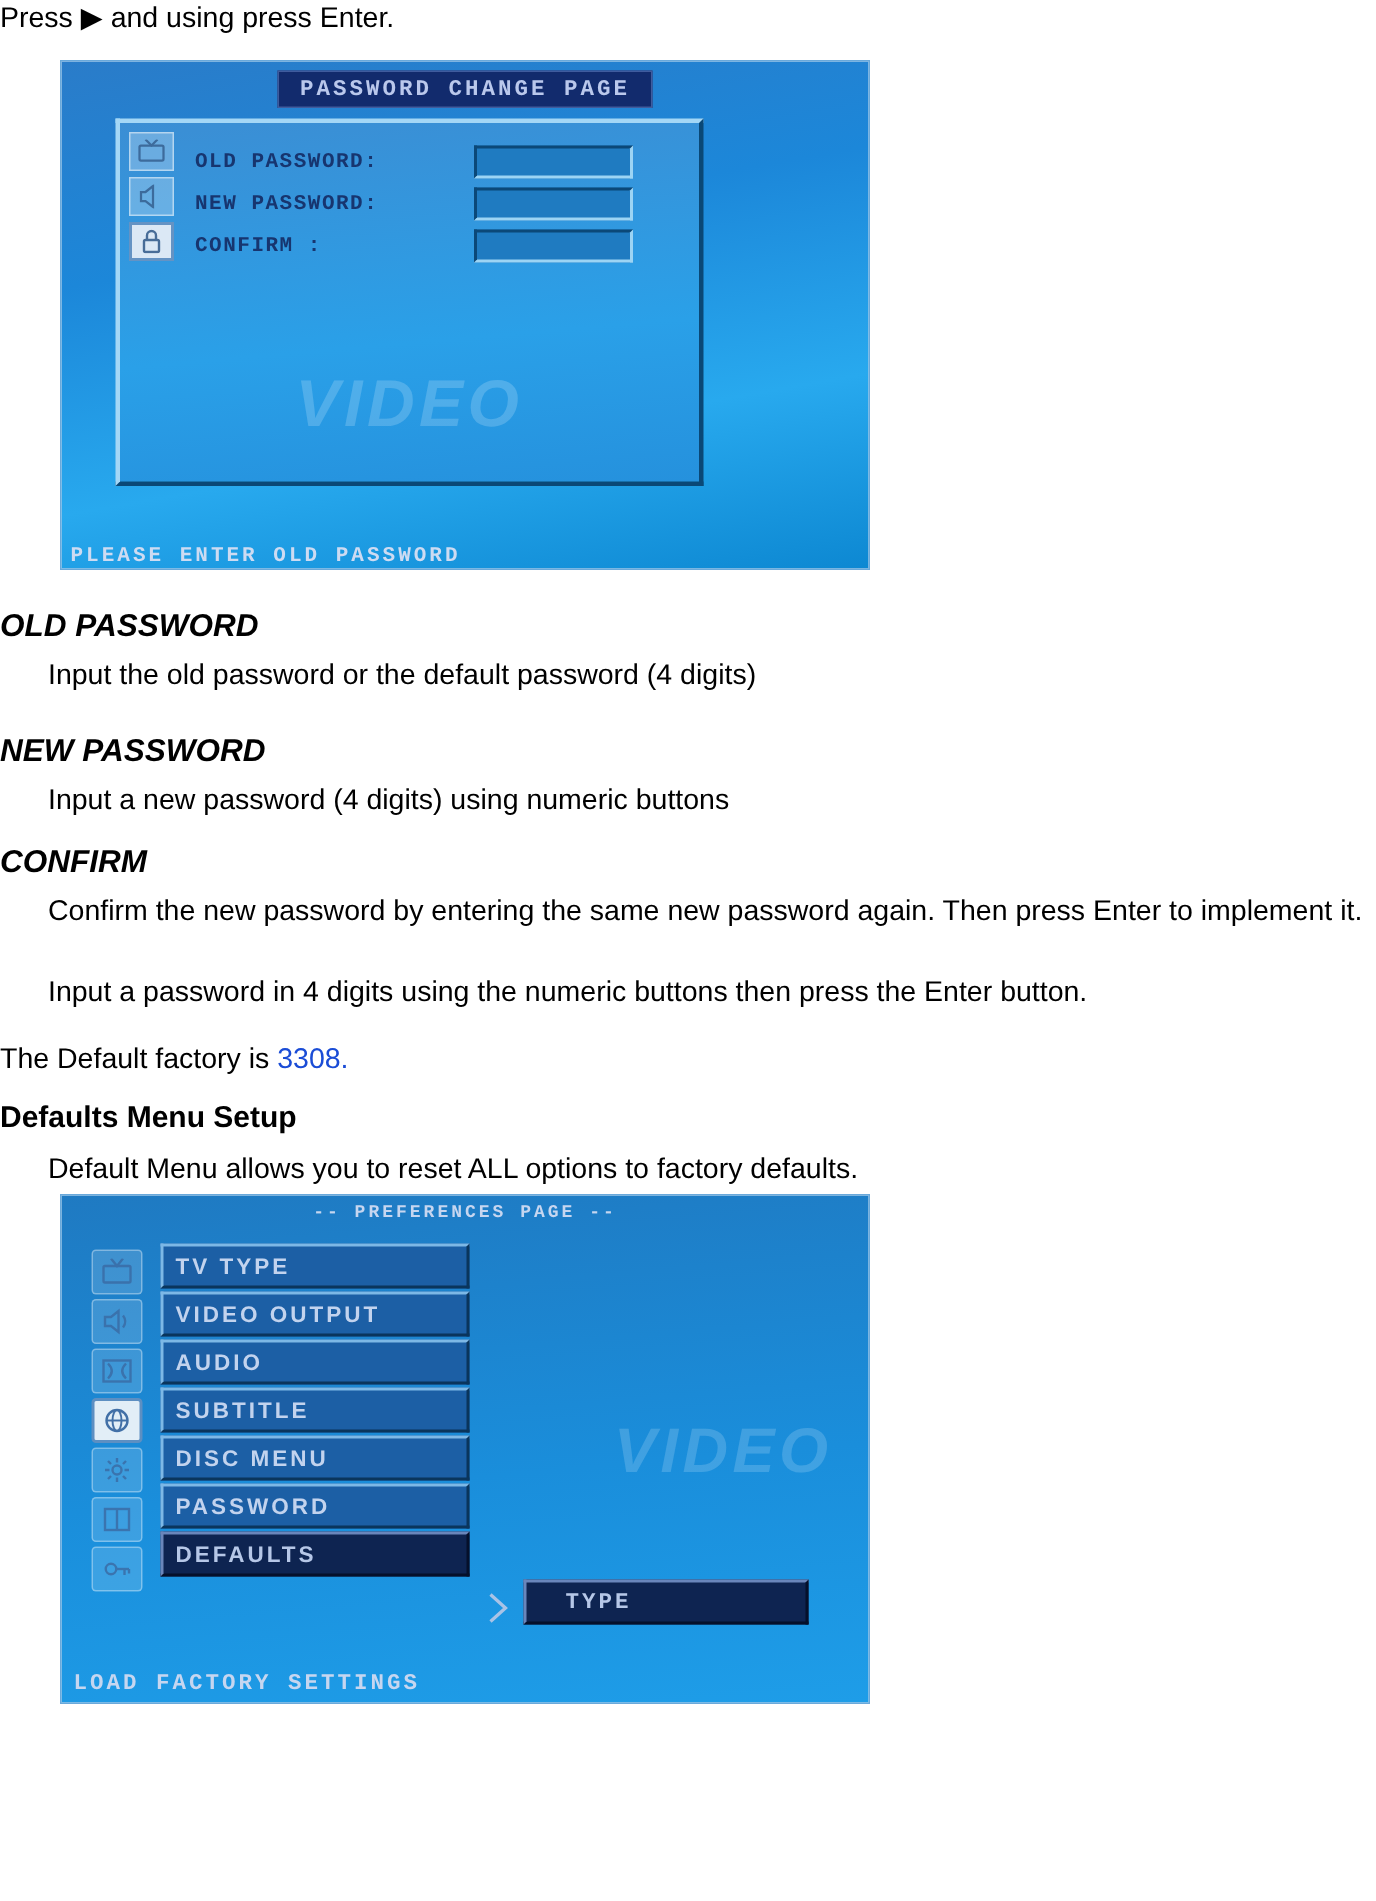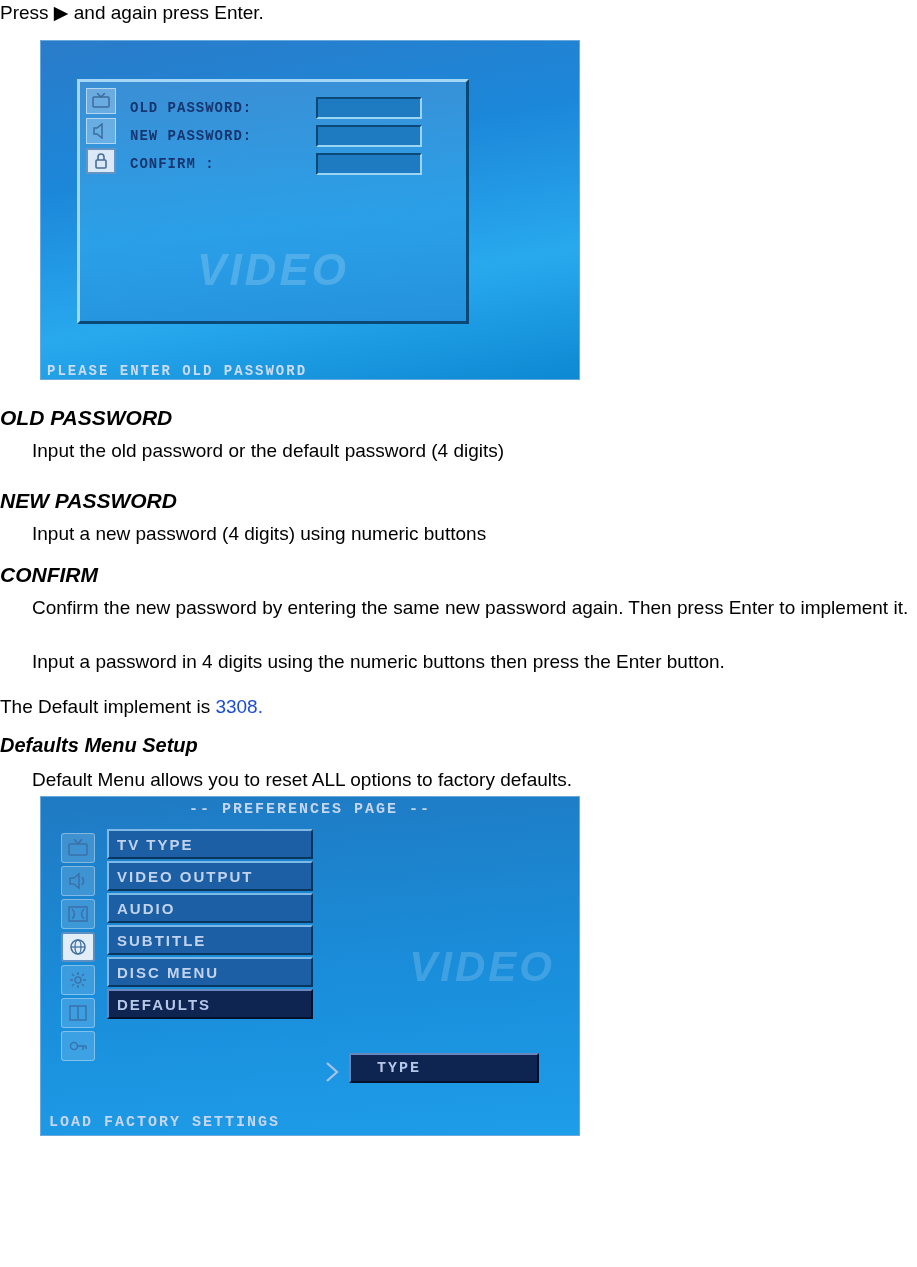--- a/index.html
+++ b/index.html
@@ -18,21 +18,20 @@
     font-style: italic;
     font-size: 21px;
     margin-top: 26px;
     margin-bottom: 8px;
   }
   .h-bold {
     font-weight: bold;
     font-size: 20px;
     margin-top: 14px;
     margin-bottom: 10px;
-    font-style: italic;
   }
   .indent { padding-left: 32px; }
   .blue-text { color: #1a4cd6; }
 
   
   .tv-frame {
     margin-left: 40px;
     margin-top: 14px;
     width: 540px;
     position: relative;
@@ -154,21 +153,21 @@
   }
   .tv2-title {
     position: absolute;
     top: 4px;
     left: 50%;
     transform: translateX(-50%);
     color: #c6d6f0;
     font-family: "Courier New", monospace;
     font-weight: bold;
     letter-spacing: 2px;
-    font-size: 15px;
+    font-size: 12px;
     white-space: nowrap;
   }
   .tv2-left-icons {
     position: absolute;
     left: 20px;
     top: 36px;
     width: 38px;
   }
   .tv2-left-icons .ic2 {
     width: 34px;
@@ -261,25 +260,26 @@
     font-family: "Courier New", monospace;
     font-weight: bold;
     font-size: 15px;
     letter-spacing: 2px;
   }
 </style>
 </head>
 <body>
 
 <p class="doc-text">
-  <span>Press </span><span>▶</span><span> and again press Enter.</span>
+  <span>Press </span><span>▶</span><span> and using press Enter.</span>
 </p>
 
 <div class="tv-frame">
   <div class="tv1-body">
+    <div class="tv1-title-bar">PASSWORD CHANGE PAGE</div>
     <div class="tv1-panel">
       <div class="tv1-left-icons">
         <div class="ic">
           <svg width="18" height="16" viewBox="0 0 18 16">
               <rect x="1" y="4" width="16" height="10" rx="1" fill="none" stroke="#2a507f" stroke-width="1.5"></rect>
               <path d="M5 0 L9 4 L13 0" fill="none" stroke="#2a507f" stroke-width="1.5"></path>
             </svg>
         </div>
         <div class="ic">
           <svg width="18" height="16" viewBox="0 0 18 16">
@@ -320,21 +320,21 @@
 <p class="doc-text indent">Input a new password (4 digits) using numeric buttons</p>
 
 <h3 class="h-sect" style="margin-top:16px;">CONFIRM</h3>
 <p class="doc-text">
   <span class="indent" style="display:inline-block;"></span><span>Confirm the new password by entering the same new password again. Then press Enter to implement it.</span>
 </p>
 
 <p class="doc-text indent mt-lg">Input a password in 4 digits using the numeric buttons then press the Enter button.</p>
 
 <p class="doc-text mt-md">
-  <span>The Default implement is </span><span class="blue-text">3308.</span>
+  <span>The Default factory is </span><span class="blue-text">3308.</span>
 </p>
 
 <p class="h-bold">Defaults Menu Setup</p>
 <p class="doc-text indent">Default Menu allows you to reset ALL options to factory defaults.</p>
 
 <div class="tv-frame" style="margin-top:4px;">
   <div class="tv2-body">
     <div class="tv2-title">-- PREFERENCES PAGE --</div>
 
     <div class="tv2-left-icons">
@@ -393,20 +393,21 @@
           </svg>
       </div>
     </div>
 
     <div class="tv2-menu">
       <div class="menu-item">TV TYPE</div>
       <div class="menu-item">VIDEO OUTPUT</div>
       <div class="menu-item">AUDIO</div>
       <div class="menu-item">SUBTITLE</div>
       <div class="menu-item">DISC MENU</div>
+      <div class="menu-item">PASSWORD</div>
       <div class="menu-item selected">DEFAULTS</div>
     </div>
 
     <div class="tv2-arrow">
       <svg width="18" height="22" viewBox="0 0 18 22">
           <path d="M4 2 L14 11 L4 20" fill="none" stroke="#a9c3e6" stroke-width="2.2"></path>
         </svg>
     </div>
     <div class="tv2-value">TYPE</div>
 

